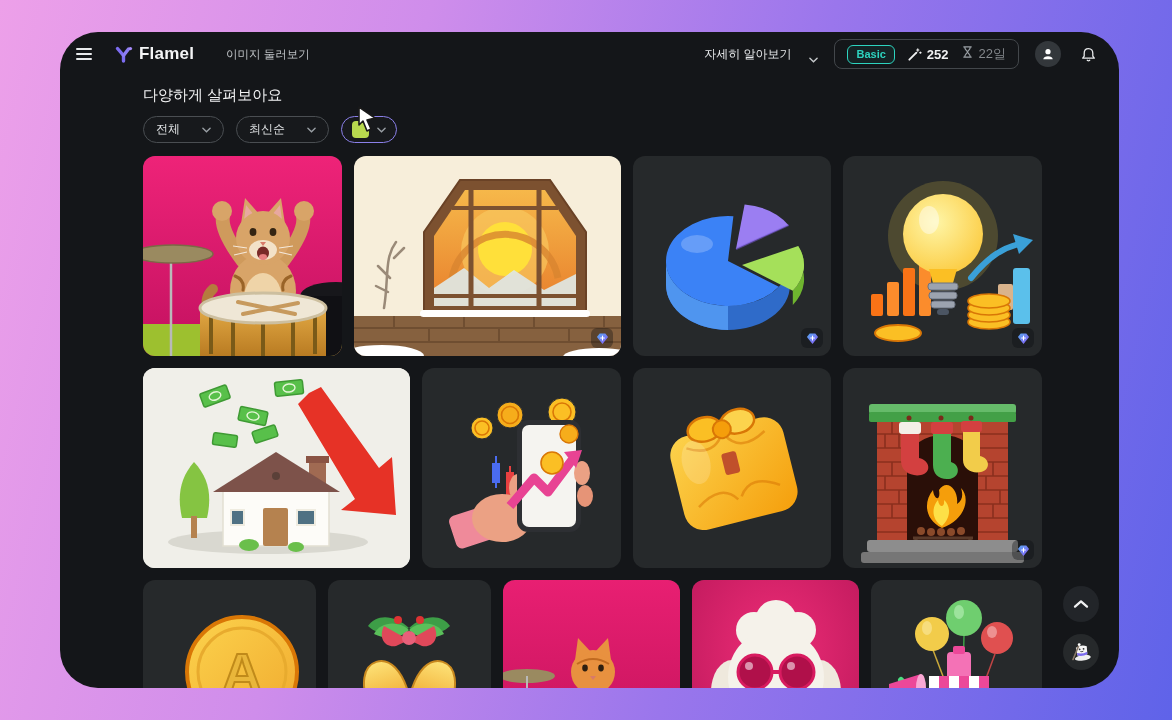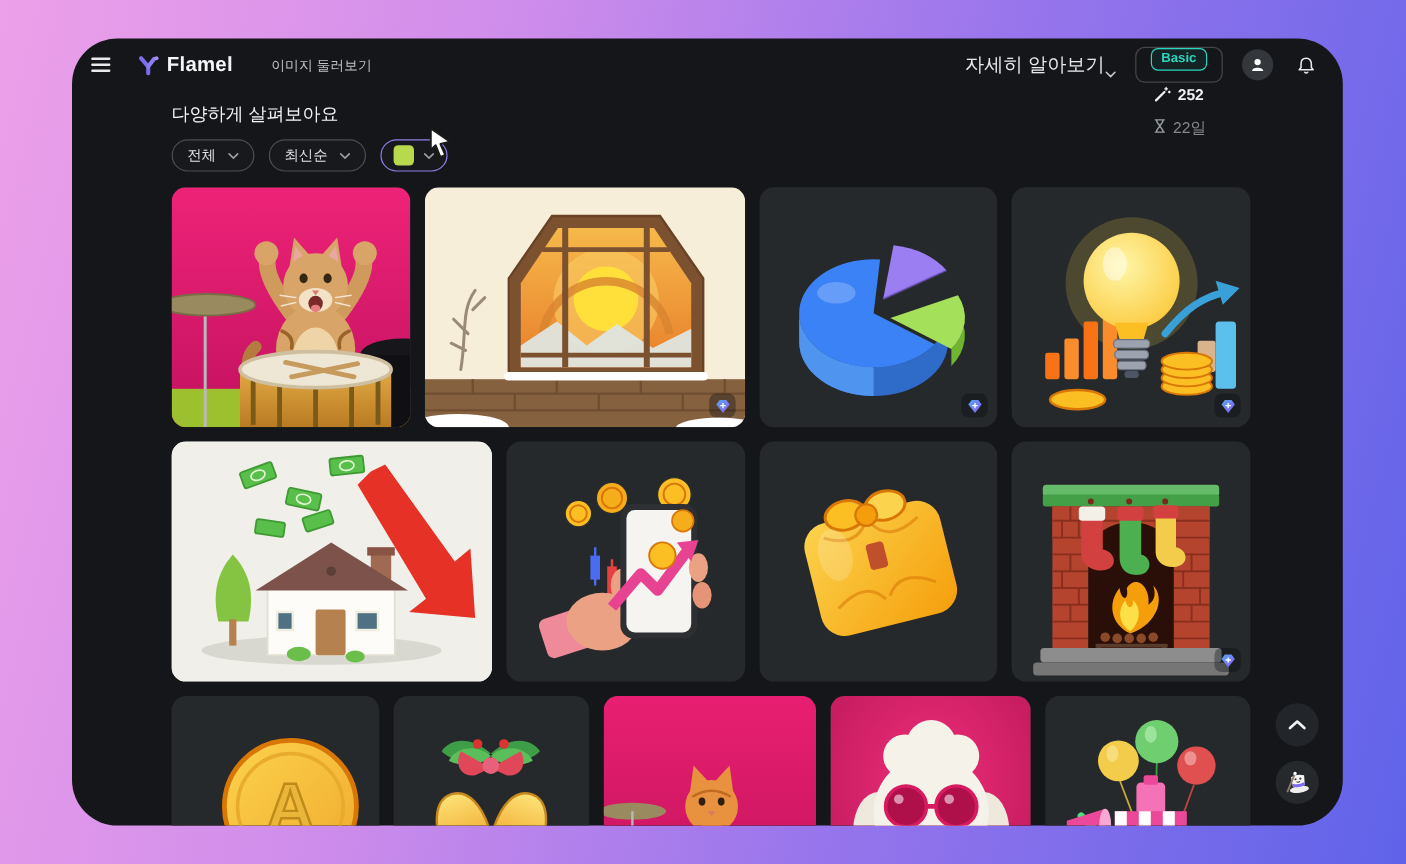--- a/index.html
+++ b/index.html
@@ -14,33 +14,33 @@
     background: #141619; border-radius: 38px; overflow: hidden;
   }
   
   .header { height: 44px; display: flex; align-items: center; padding: 0 20px 0 16px; }
   .hambtn { width: 24px; height: 24px; display:flex; flex-direction:column; justify-content:center; gap:3px; cursor:pointer; }
   .hambtn span { display:block; width:16px; height:2px; background:#e8eaec; border-radius:1px; }
   .brand { display:flex; align-items:center; gap:6px; margin-left:14px; }
   .brand-name { color:#f4f5f6; font-weight:700; font-size:17px; letter-spacing:.2px; }
   .nav-browse { margin-left:32px; color:#c0c4c8; font-size:11.5px; }
   .hright { margin-left:auto; display:flex; align-items:center; gap:16px; }
-  .learn-more { display:flex; align-items:flex-end; gap:0; color:#e6e8ea; font-size:16px; cursor:pointer; }
-  .credit-pill { display:flex; align-items:center; gap:12px; border:1px solid #43474b; border-radius:8px; height:30px; padding:0 12px;flex-direction:column; }
+  .learn-more { display:flex; align-items:flex-end; gap:18px; color:#e6e8ea; font-size:12px; cursor:pointer; }
+  .credit-pill { display:flex; align-items:center; gap:12px; border:1px solid #43474b; border-radius:8px; height:30px; padding:0 12px; }
   .basic-badge { border:1px solid #2dd4bf; color:#2dd4bf; background:rgba(45,212,191,.07); font-size:11px; font-weight:700; border-radius:6px; padding:2px 8px 3px; }
   .credit-item { display:flex; align-items:flex-start; gap:5px; }
   .credit-num { color:#f0f1f2; font-size:13px; font-weight:700; }
   .days-left { color:#85898d; font-size:13px; }
   .avatar-btn { width:26px; height:26px; border-radius:50%; background:#33373b; display:flex; align-items:center; justify-content:center; cursor:pointer; }
   .bell-btn { width:22px; height:22px; display:flex; align-items:center; justify-content:center; cursor:pointer; }
   
   .content { padding: 10px 0 0 83px; }
   .page-title { color:#f2f3f4; font-size:15px; font-weight:400; margin-bottom:11px; }
   .filters { display:flex; gap:12px; margin-bottom:13px; }
-  .filter-pill { display:flex; align-items:center; gap:10px; height:27px; padding:0 12px; border:1px solid #4a4e52; border-radius:999px; color:#dfe1e3; font-size:12px; cursor:pointer; background:#17191c; }
+  .filter-pill { display:flex; align-items:center; gap:22px; height:27px; padding:0 12px; border:1px solid #4a4e52; border-radius:999px; color:#dfe1e3; font-size:12px; cursor:pointer; background:#17191c; }
   .filter-pill.color-active { border-color:#8b80ea; gap:8px; padding:0 10px; }
   .swatch { width:17px; height:17px; border-radius:4px; background:#b8d94e; }
   
   .grid-row { display:flex; gap:12px; margin-bottom:12px; width:899px; }
   .card { height:200px; border-radius:12px; overflow:hidden; position:relative; flex:none; cursor:pointer; background:#26292b; }
   .card svg { display:block; }
   .gem-badge { position:absolute; right:8px; bottom:8px; width:22px; height:20px; border-radius:6px; background:rgba(10,12,14,.35); display:flex; align-items:center; justify-content:center; }
   
   .fab { position:absolute; width:36px; height:36px; border-radius:50%; background:#222529; display:flex; align-items:center; justify-content:center; cursor:pointer; }
   .fab-top { left:1003px; top:554px; }

